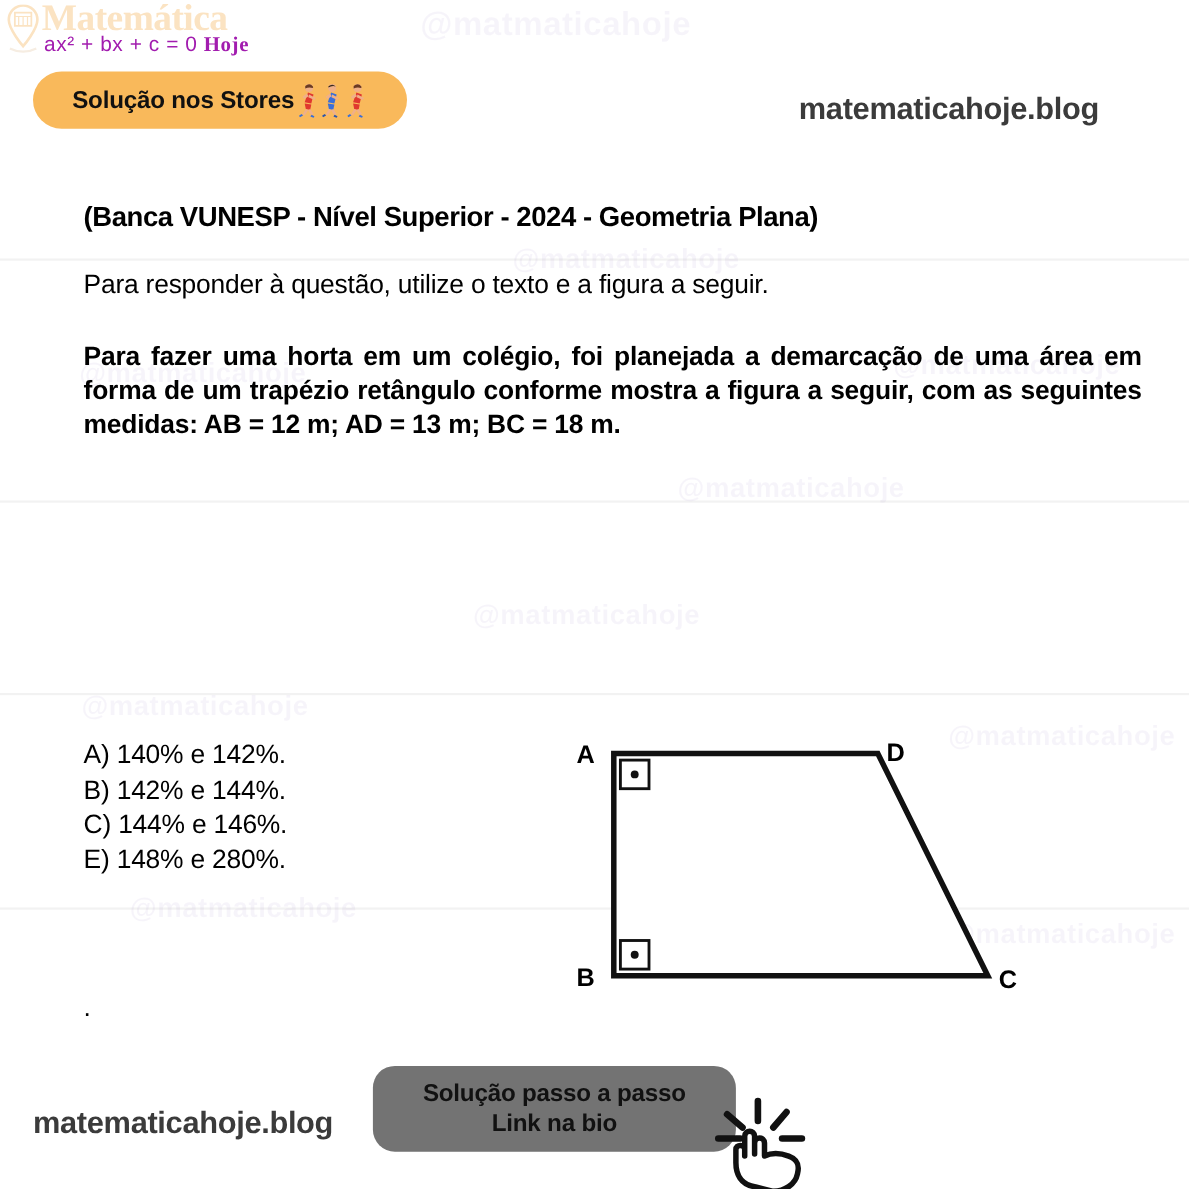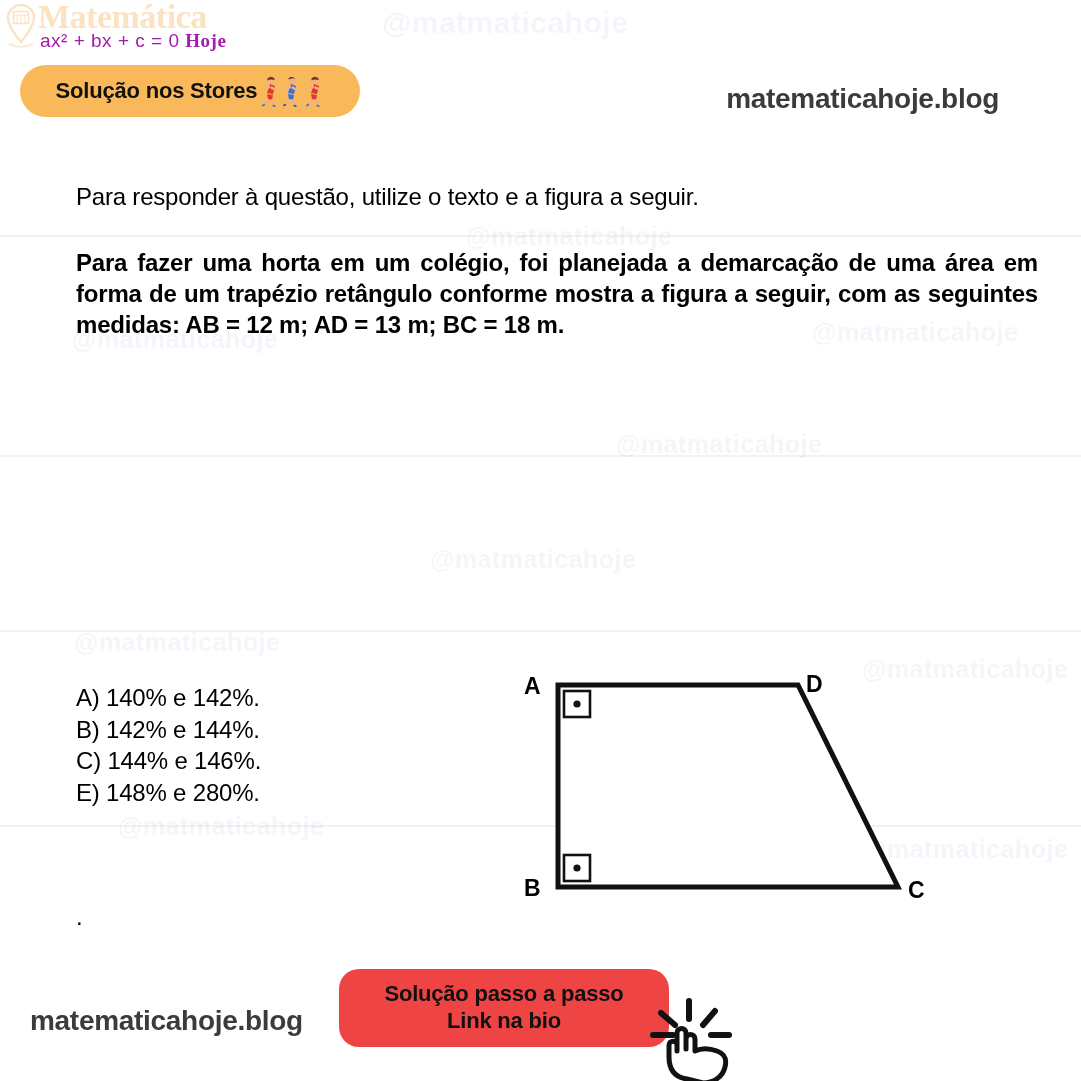--- a/index.html
+++ b/index.html
@@ -32,21 +32,21 @@
   .logo-sub{
     position:absolute;left:36px;top:28px;
     font-family:"Liberation Sans",sans-serif;
     font-size:19px;color:#a21caf;letter-spacing:.5px;white-space:nowrap;
   }
   .logo-sub b{font-family:"Liberation Serif",serif;}
   .pin{position:absolute;left:2px;top:2px;}
 
   
   .store-btn{
-    position:absolute;left:20px;top:65px;z-index:2;
+    position:absolute;left:30px;top:65px;z-index:2;
     height:52px;min-width:340px;
     background:#f9b95b;border-radius:26px;
     display:flex;align-items:center;justify-content:center;
     padding:0 22px;box-sizing:border-box;
   }
   .store-btn .lbl{
     font-size:22px;font-weight:bold;color:#111;
     font-family:"Liberation Sans",sans-serif;letter-spacing:-.2px;
   }
   .runners{display:flex;align-items:center;margin-left:1px;}
@@ -67,36 +67,36 @@
   .q-lead{
     font-size:24px;color:#000;margin:0 0 36px 0;letter-spacing:-.2px;
   }
   .q-body p{
     font-size:24px;color:#000;margin:0;text-align:justify;
     line-height:1.30;letter-spacing:-.2px;font-weight:bold;
   }
 
   
   .lower{position:absolute;left:76px;top:665px;width:962px;height:270px;z-index:2;}
-  .options{position:absolute;left:0;top:17px;width:330px;}
+  .options{position:absolute;left:0;top:6px;width:330px;}
   .options div{font-size:24px;color:#000;line-height:1.32;letter-spacing:-.2px;}
   .dot-line{position:absolute;left:0;top:238px;font-size:24px;color:#000;}
 
   .figure{position:absolute;left:370px;top:0;width:460px;height:260px;}
   .fig-lbl{position:absolute;font-size:23px;font-weight:bold;color:#000;
            font-family:"Liberation Sans",sans-serif;}
 
   
   .brand-bot{
     position:absolute;left:30px;top:1005px;z-index:2;
     font-size:28px;font-weight:bold;color:#3b3b3b;letter-spacing:-.3px;
   }
   .cta{
     position:absolute;left:339px;top:969px;z-index:2;
-    width:330px;height:78px;background:#ef4444;border-radius:20px;
+    width:330px;height:78px;background:#737373;border-radius:20px;
     display:flex;flex-direction:column;align-items:center;justify-content:center;
   }
   .cta div{
     font-size:22px;font-weight:bold;color:#111;line-height:1.22;
     letter-spacing:-.2px;
   }
   .hand{position:absolute;left:647px;top:993px;z-index:3;}
 </style>
 </head>
 <body>
@@ -174,20 +174,21 @@
       <path d="M14 24 l3 4.5 -2 1.2 -3-4.6z" fill="#f0b088"></path>
       <path d="M6.2 28.6 l-2.4 1.6 .9 1.4 2.8-1.6z" fill="#3a6fd8"></path>
       <path d="M15.2 29.4 l2.6 1.3 -.7 1.5 -3-1.2z" fill="#3a6fd8"></path>
     </svg>
   </span>
 </div>
 
 <div class="brand-top">matematicahoje.blog</div>
 
 <div class="content">
+  <div class="q-title">(Banca VUNESP - Nível Superior - 2024 - Geometria Plana)</div>
   <div class="q-lead">Para responder à questão, utilize o texto e a figura a seguir.</div>
   <div class="q-body">
     <p>Para fazer uma horta em um colégio, foi planejada a demarcação de uma área em forma de um trapézio retângulo conforme mostra a figura a seguir, com as seguintes medidas: AB = 12 m; AD = 13 m; BC = 18 m.</p>
   </div>
 </div>
 
 <div class="lower">
   <div class="options">
     <div>A) 140% e 142%.</div>
     <div>B) 142% e 144%.</div>

